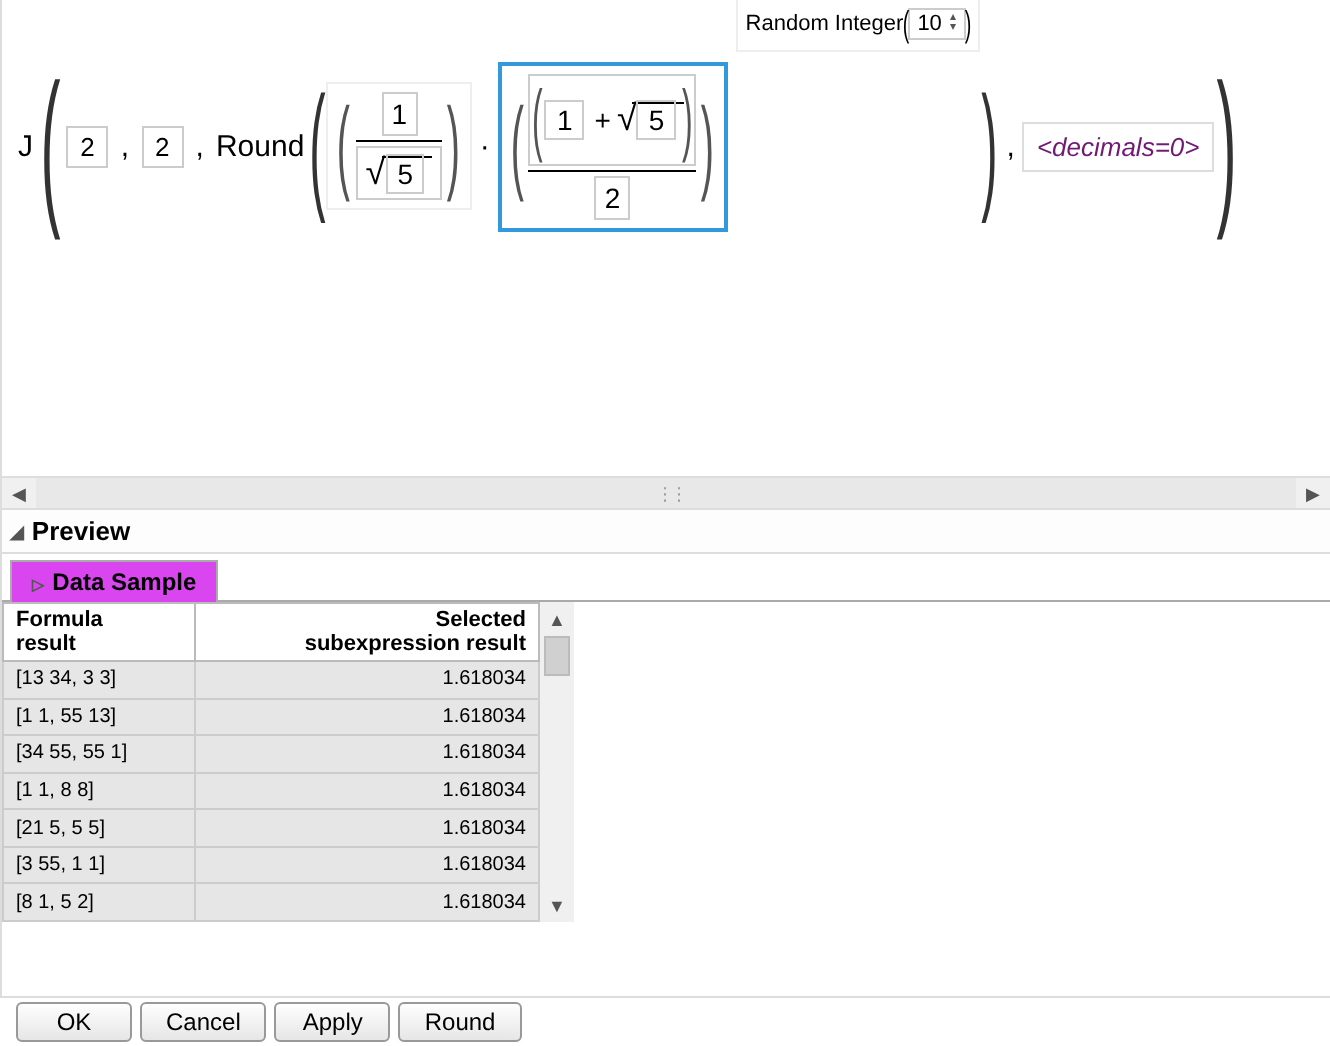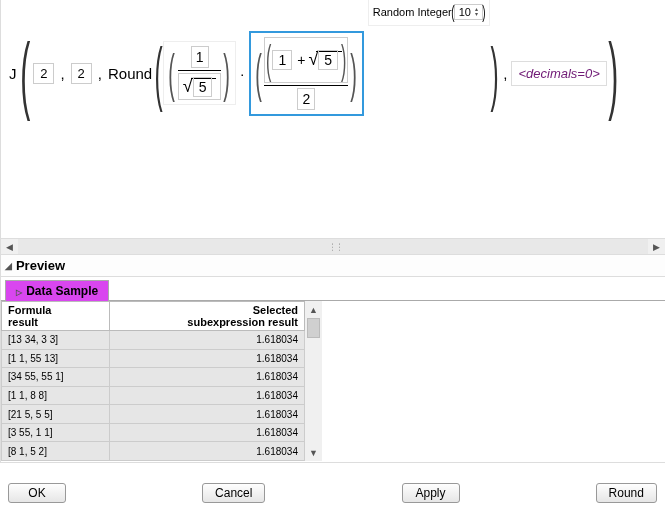--- a/index.html
+++ b/index.html
@@ -222,21 +222,21 @@
     position: relative;
     top: 1px;
   }
   .tab::before {
     content: "▷";
     font-size: 8px;
     margin-right: 4px;
     color: #555;
   }
   .data-table {
-    width: 304px;
+    width: 269px;
     border-collapse: collapse;
     margin-top: 0;
   }
   .data-table th {
     background: #fff;
     border: 1px solid #bbb;
     padding: 2px 6px;
     font-weight: bold;
     font-size: 11px;
     text-align: left;
@@ -275,23 +275,23 @@
     background: #d0d0d0;
     border: 1px solid #bbb;
     margin: 0 2px;
   }
   .button-bar {
     position: absolute;
     bottom: 0;
     right: 0;
     left: 0;
     display: flex;
-    justify-content: space-between;
+    justify-content: flex-start;
     gap: 4px;
-    padding: 20px 8px;
+    padding: 2px 8px;
     border-top: 1px solid #ddd;
     background: #fff;
   }
   .btn {
     min-width: 58px;
     padding: 2px 12px;
     border: 1px solid #999;
     border-radius: 3px;
     background: linear-gradient(#fefefe, #e6e6e6);
     font-size: 12px;

